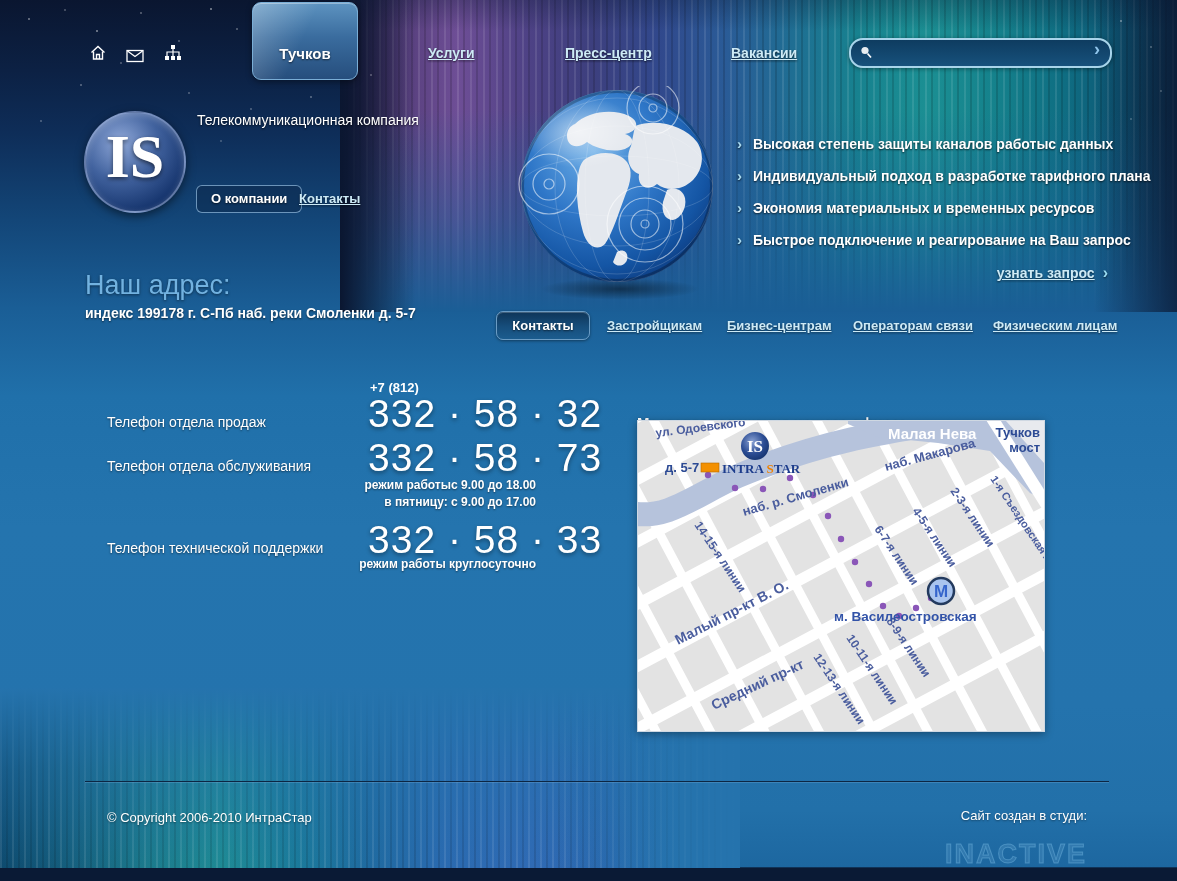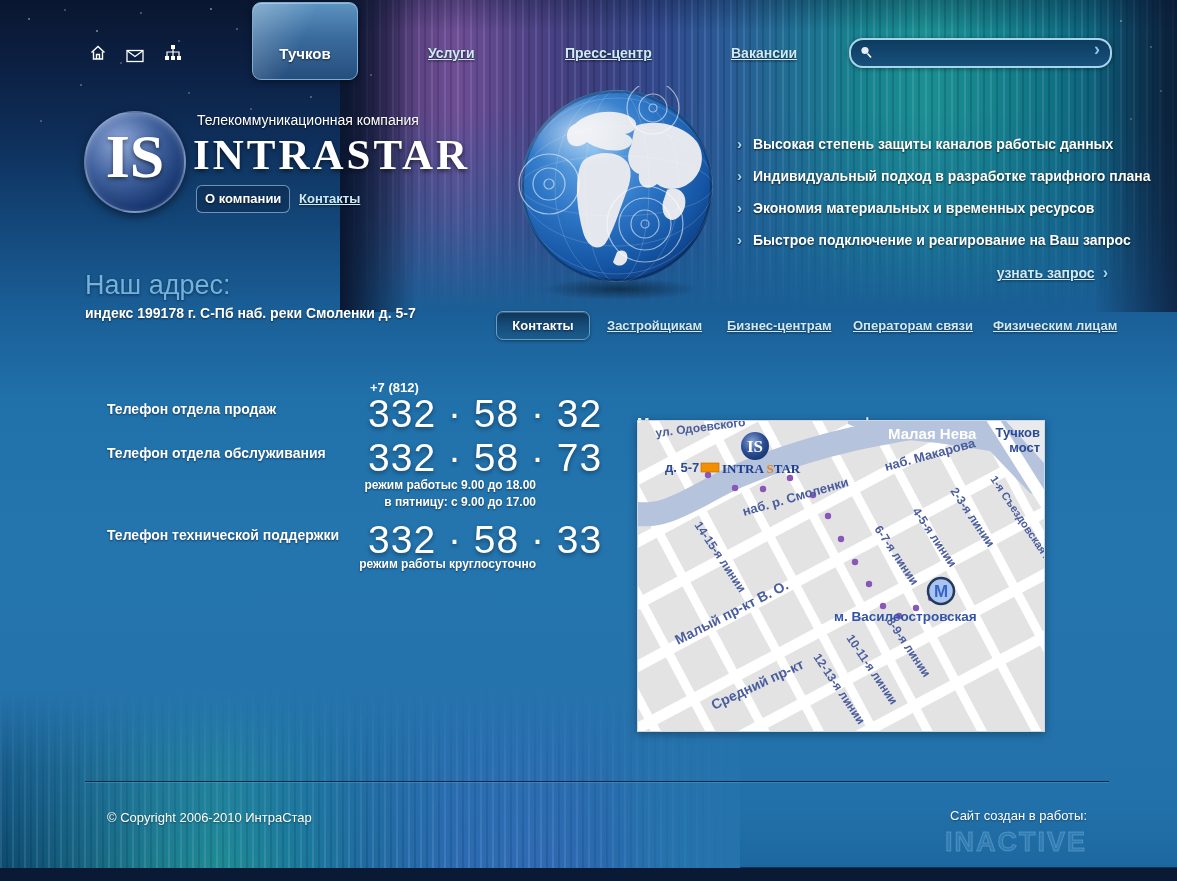--- a/index.html
+++ b/index.html
@@ -69,21 +69,21 @@
   .logo-mark{position:absolute;left:84px;top:111px;width:98px;height:98px;border-radius:50%;
     background:radial-gradient(circle at 35% 30%, #8fa8d8 0%, #41629e 40%, #16356e 75%, #0e2a5c 100%);
     border:2px solid rgba(190,205,235,.45);box-shadow:0 3px 10px rgba(0,0,0,.5), inset 0 2px 6px rgba(255,255,255,.25);
     cursor:pointer;}
   .logo-mark span{position:absolute;left:0;right:0;top:8px;text-align:center;
     font-family:"Liberation Serif",serif;font-weight:bold;font-size:62px;color:#fff;
     text-shadow:0 2px 4px rgba(0,0,0,.55);}
   .tagline{position:absolute;left:197px;top:112px;font-size:14px;color:#fff;text-shadow:0 1px 2px rgba(0,0,0,.7);}
   .brand-name{position:absolute;left:193px;top:130px;font-family:"Liberation Serif",serif;
     font-weight:bold;font-size:43px;letter-spacing:3px;color:#fff;text-shadow:0 2px 4px rgba(0,0,0,.6);}
-  .btn-about{position:absolute;left:196px;top:185px;padding:5px 8px 6px;
+  .btn-about{position:absolute;left:196px;top:185px;padding:5px 14px 6px;
     border:1px solid rgba(150,190,225,.7);border-radius:6px;background:rgba(10,28,56,.35);
     font-size:13px;font-weight:bold;color:#fff;cursor:pointer;text-shadow:0 1px 2px rgba(0,0,0,.6);}
   .link-contacts{position:absolute;left:299px;top:191px;font-size:13px;font-weight:bold;color:#cdeaf6;
     text-decoration:underline;cursor:pointer;text-shadow:0 1px 2px rgba(0,0,0,.6);}
   
   .globe{position:absolute;left:517px;top:86px;width:200px;height:200px;}
   .globe-shadow{position:absolute;left:540px;top:278px;width:160px;height:22px;border-radius:50%;
     background:radial-gradient(ellipse at center, rgba(0,0,0,.45) 0%, rgba(0,0,0,0) 70%);}
   
   .benefits{position:absolute;left:737px;top:136px;list-style:none;margin:0;padding:0;}
@@ -99,37 +99,37 @@
   .addr-line{position:absolute;left:85px;top:305px;font-size:14px;font-weight:bold;color:#fff;text-shadow:0 1px 2px rgba(0,0,0,.6);}
   
   .tab-active{position:absolute;left:496px;top:311px;width:92px;height:27px;line-height:27px;text-align:center;
     border:1px solid #6b9cc4;border-radius:7px;cursor:pointer;
     background:linear-gradient(180deg,#0e3558 0%,#174e7c 55%,#1b5c8e 100%);
     box-shadow:inset 0 1px 0 rgba(255,255,255,.22), 0 1px 3px rgba(0,0,0,.4);
     font-size:13px;font-weight:bold;color:#fff;text-shadow:0 1px 2px rgba(0,0,0,.6);}
   .tab-link{position:absolute;top:318px;font-size:13px;font-weight:bold;color:#cdeaf6;
     text-decoration:underline;cursor:pointer;text-shadow:0 1px 2px rgba(0,0,0,.6);}
   
-  .ph-label{position:absolute;left:107px;font-size:14px;font-weight:bold;color:#fff;text-shadow:0 1px 2px rgba(0,0,0,.5);}
+  .ph-label{position:absolute;left:107px;font-size:14px;font-weight:normal;color:#fff;text-shadow:0 1px 2px rgba(0,0,0,.5);margin-top:13px;}
   .ph-prefix{position:absolute;left:370px;top:380px;font-size:13px;font-weight:bold;color:#fff;}
   .ph-number{position:absolute;left:368px;font-size:39px;color:#fff;letter-spacing:1px;line-height:40px;
     text-shadow:0 2px 4px rgba(0,0,0,.4);}
   .ph-notes{position:absolute;left:250px;width:286px;text-align:right;font-size:12px;font-weight:bold;
     color:#fff;line-height:17px;text-shadow:0 1px 2px rgba(0,0,0,.5);}
   
   .map-title{position:absolute;left:637px;top:378px;font-size:15px;font-weight:bold;color:#fff;text-shadow:0 1px 2px rgba(0,0,0,.6);margin-top:36px;}
   .map-box{position:absolute;left:637px;top:420px;width:406px;height:310px;border:1px solid #cfd8e2;
     box-shadow:0 2px 8px rgba(0,0,0,.35);background:#e3e3e3;}
   
   .divider{position:absolute;left:85px;top:781px;width:1024px;height:1px;background:#0c2643;
     box-shadow:0 1px 0 rgba(110,170,215,.35);}
   .copyright{position:absolute;left:107px;top:810px;font-size:13px;color:#fff;text-shadow:0 1px 2px rgba(0,0,0,.4);}
   .studio{position:absolute;right:90px;top:808px;text-align:right;}
   .studio .lbl{font-size:13px;color:#fff;text-shadow:0 1px 2px rgba(0,0,0,.4);}
-  .studio .name{margin-top:4px;font-size:27px;font-weight:bold;letter-spacing:2px;
+  .studio .name{margin-top:16px;font-size:27px;font-weight:bold;letter-spacing:2px;
     color:rgba(150,205,240,.16);-webkit-text-stroke:1px rgba(130,195,235,.38);cursor:pointer;}
   .bottom-strip{position:absolute;left:0;bottom:0;width:100%;height:13px;background:#0a1a35;}
 </style>
 </head>
 <body>
 
 <div id="page">
   <div class="stripes-top"></div>
   <div class="stripes-bottom"></div>
   <div class="stars"></div>
@@ -180,21 +180,20 @@
         </svg>
     </div>
     <input type="text" style="">
     <div class="go">›</div>
   </div>
 
   <div class="logo-mark">
     <span>IS</span>
   </div>
   <div class="tagline">Телекоммуникационная компания</div>
-  <div class="brand-name">INTRASTAR</div>
   <div class="btn-about">О компании</div>
   <div class="link-contacts">Контакты</div>
 
   <div class="globe-shadow"></div>
   <div class="globe">
     <svg viewBox="0 0 200 200">
       <defs>
         <radialGradient id="ocean" cx="38%" cy="32%" r="75%">
           <stop offset="0%" stop-color="#6fb0e8"></stop>
             <stop offset="45%" stop-color="#2f77c8"></stop>
@@ -368,17 +367,17 @@
 
       <circle cx="303" cy="170" r="13" fill="#a9c4ee" stroke="#233a5e" stroke-width="2.5"></circle>
       <text x="303" y="176" text-anchor="middle" font-size="17" font-weight="bold" fill="#3565cc">М</text>
       <text x="196" y="200" font-size="13.5" font-weight="bold" fill="#3253a8">м. Василеостровская</text>
     </svg>
   </div>
 
   <div class="divider"></div>
   <div class="copyright">© Copyright 2006-2010 ИнтраСтар</div>
   <div class="studio">
-    <div class="lbl">Сайт создан в работы:</div>
+    <div class="lbl">Сайт создан в студи:</div>
     <div class="name">INACTIVE</div>
   </div>
   <div class="bottom-strip"></div>
 </div>
 
 </body></html>

